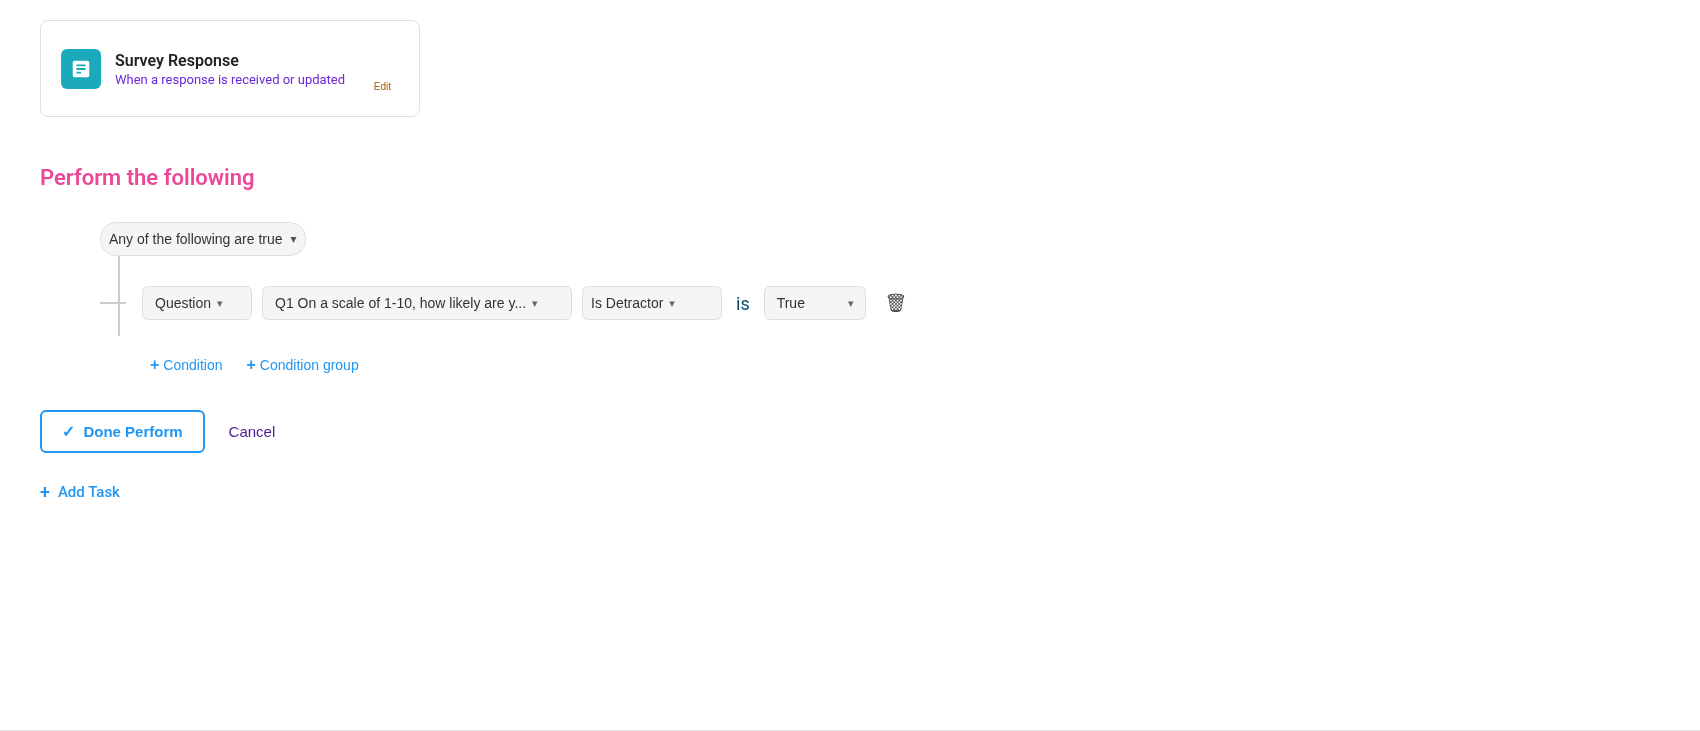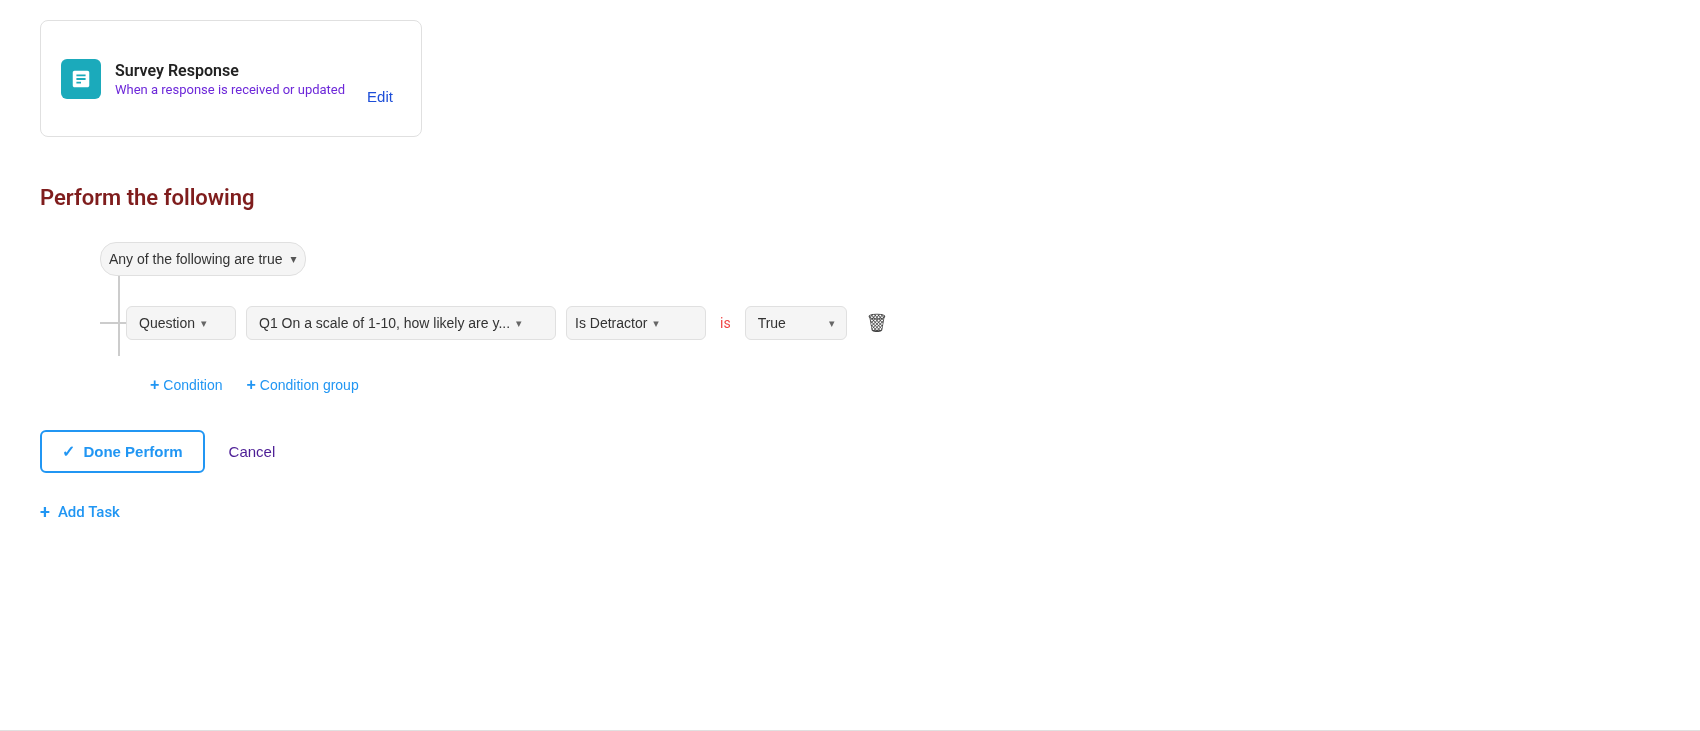--- a/index.html
+++ b/index.html
@@ -20,21 +20,21 @@
       padding: 20px 40px;
       max-width: 1700px;
     }
 
     
     .trigger-card {
       display: inline-flex;
       align-items: center;
       border: 1px solid #e0e0e0;
       border-radius: 8px;
-      padding: 27px 20px;
+      padding: 20px 20px;
       background: #fff;
       gap: 14px;
       min-width: 380px;
     }
 
     .trigger-icon {
       width: 40px;
       height: 40px;
       background: #1baabb;
       border-radius: 6px;
@@ -60,35 +60,35 @@
       color: #222;
     }
 
     .trigger-subtitle {
       font-size: 13px;
       color: #6d28d9;
       margin-top: 2px;
     }
 
     .trigger-edit-btn {
-      color: #1d4ed8;
-      font-size: 15px;
+      color: #a16207;
+      font-size: 10px;
       font-weight: 500;
       background: none;
       border: none;
       cursor: pointer;
       padding: 4px 8px;
       margin-top: 36px;
     }
 
     
     .section-heading {
       font-size: 22px;
       font-weight: 600;
-      color: #7f1d1d;
+      color: #ec4899;
       margin-top: 48px;
       margin-bottom: 32px;
     }
 
     
     .condition-block {
       margin-left: 60px;
     }
 
     .any-dropdown {
@@ -142,22 +142,22 @@
     .q1-select {
       min-width: 310px;
     }
 
     .detractor-select {
       min-width: 140px;
       padding-left: 8px;
     }
 
     .is-label {
-      font-size: 14px;
-      color: #ef4444;
+      font-size: 18px;
+      color: #0c4a6e;
       padding: 0 4px;
     }
 
     .true-select {
       min-width: 90px;
       gap: 43px;
     }
 
     .delete-btn {
       background: none;
@@ -299,21 +299,21 @@
         <div style="width: 2px; background: #ccc; height: 80px; margin-left: 18px; margin-top: 0;"></div>
         <div style="width: 2px; background: #ccc; height: 0; margin-left: 18px;"></div>
       </div>
 
       <div style="display: flex; flex-direction: column; margin-top: 0;">
 
         <div style="display: flex; flex-direction: row; align-items: center; margin-top: 30px;">
 
           <div style="width: 26px; height: 2px; background: #ccc; margin-right: 0; margin-left: -42px;"></div>
 
-          <div class="condition-row" style="">
+          <div class="condition-row" style="margin-left: 16px;">
 
             <button class="select-box question-select">
               <span>Question</span>
               <span class="chevron">▾</span>
             </button>
 
             <button class="select-box q1-select">
               <span>Q1 On a scale of 1-10, how likely are y...</span>
               <span class="chevron">▾</span>
             </button>

